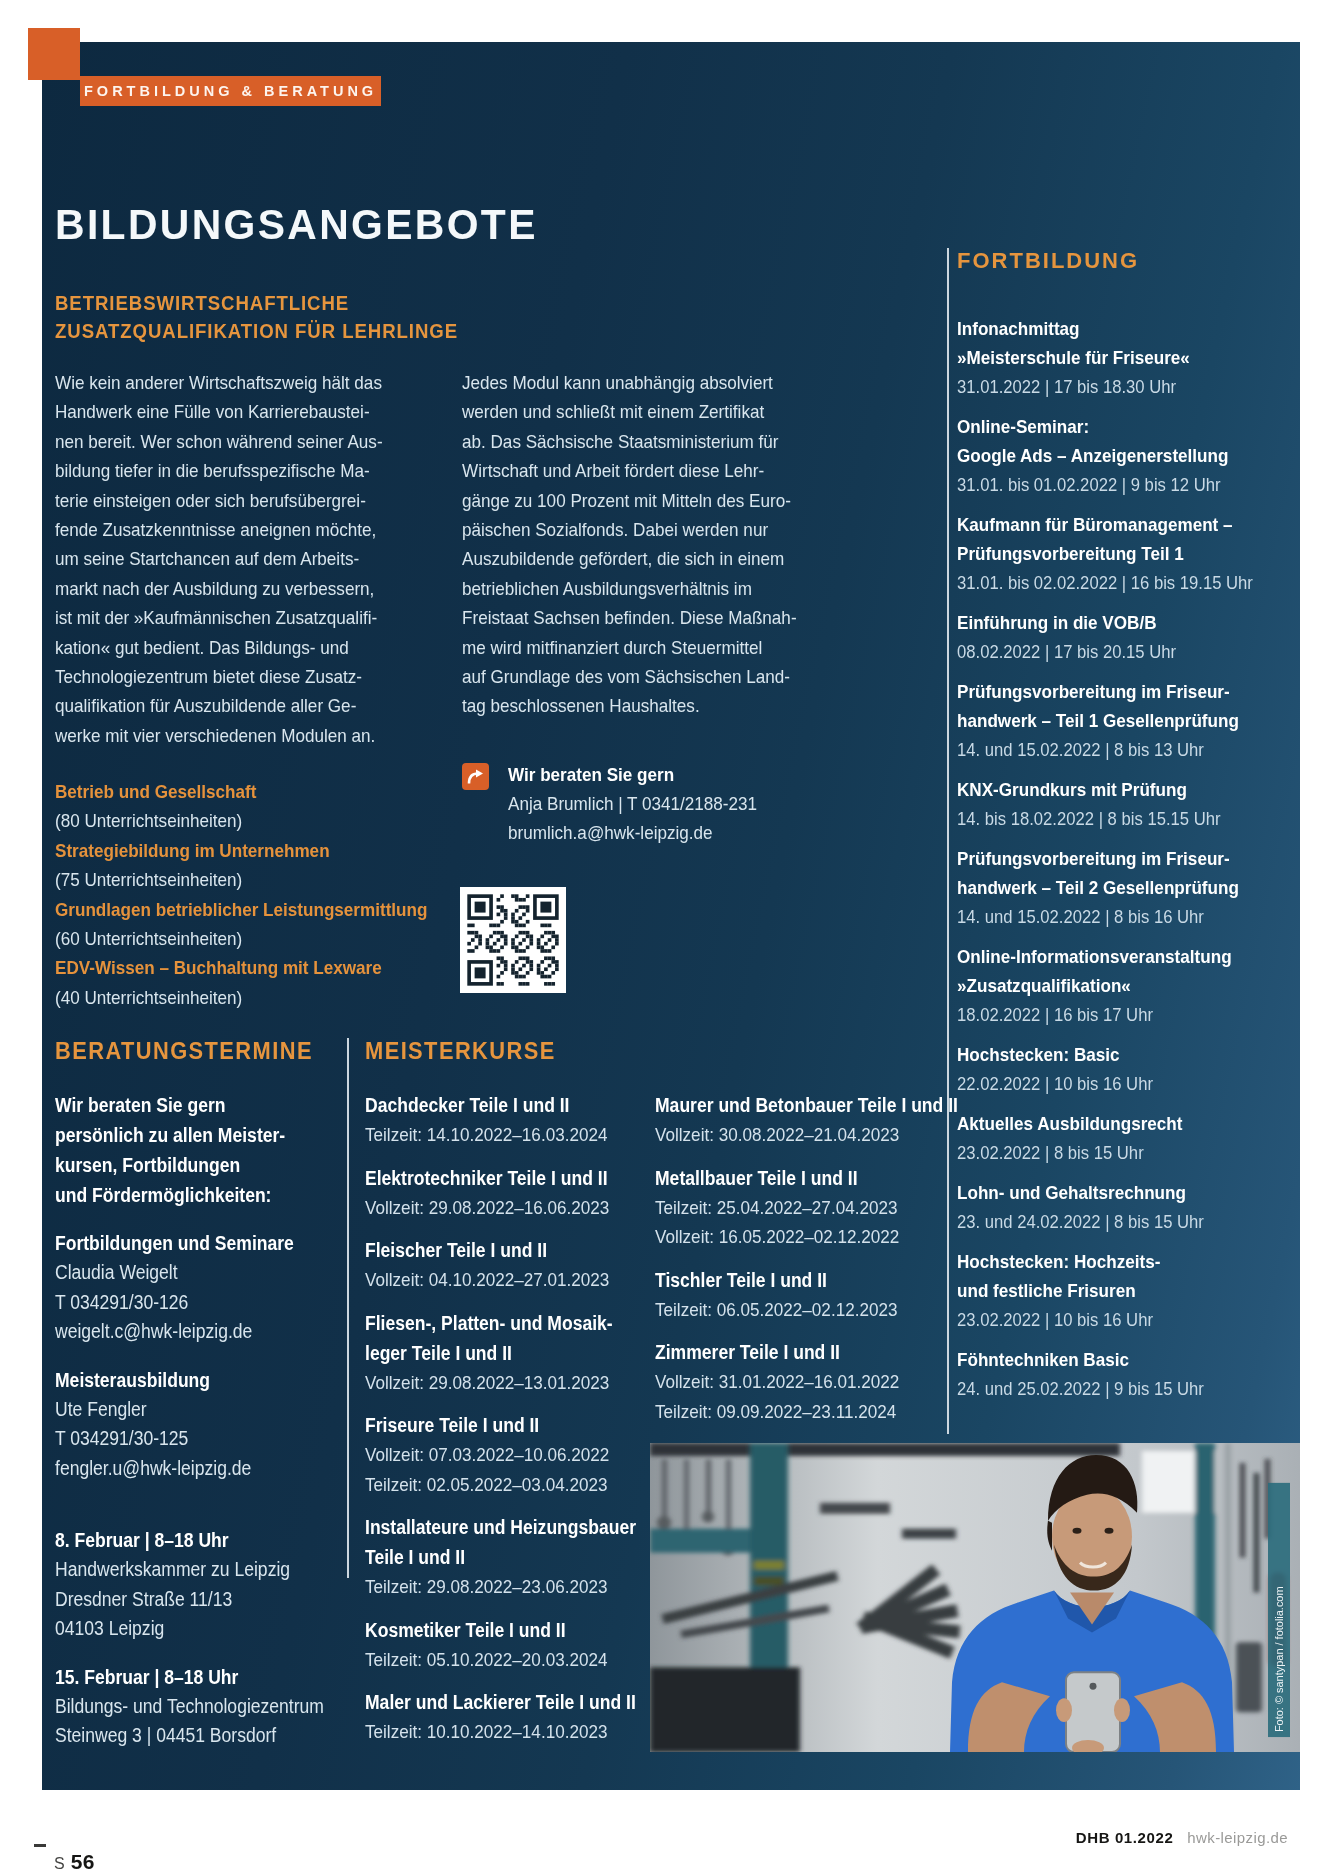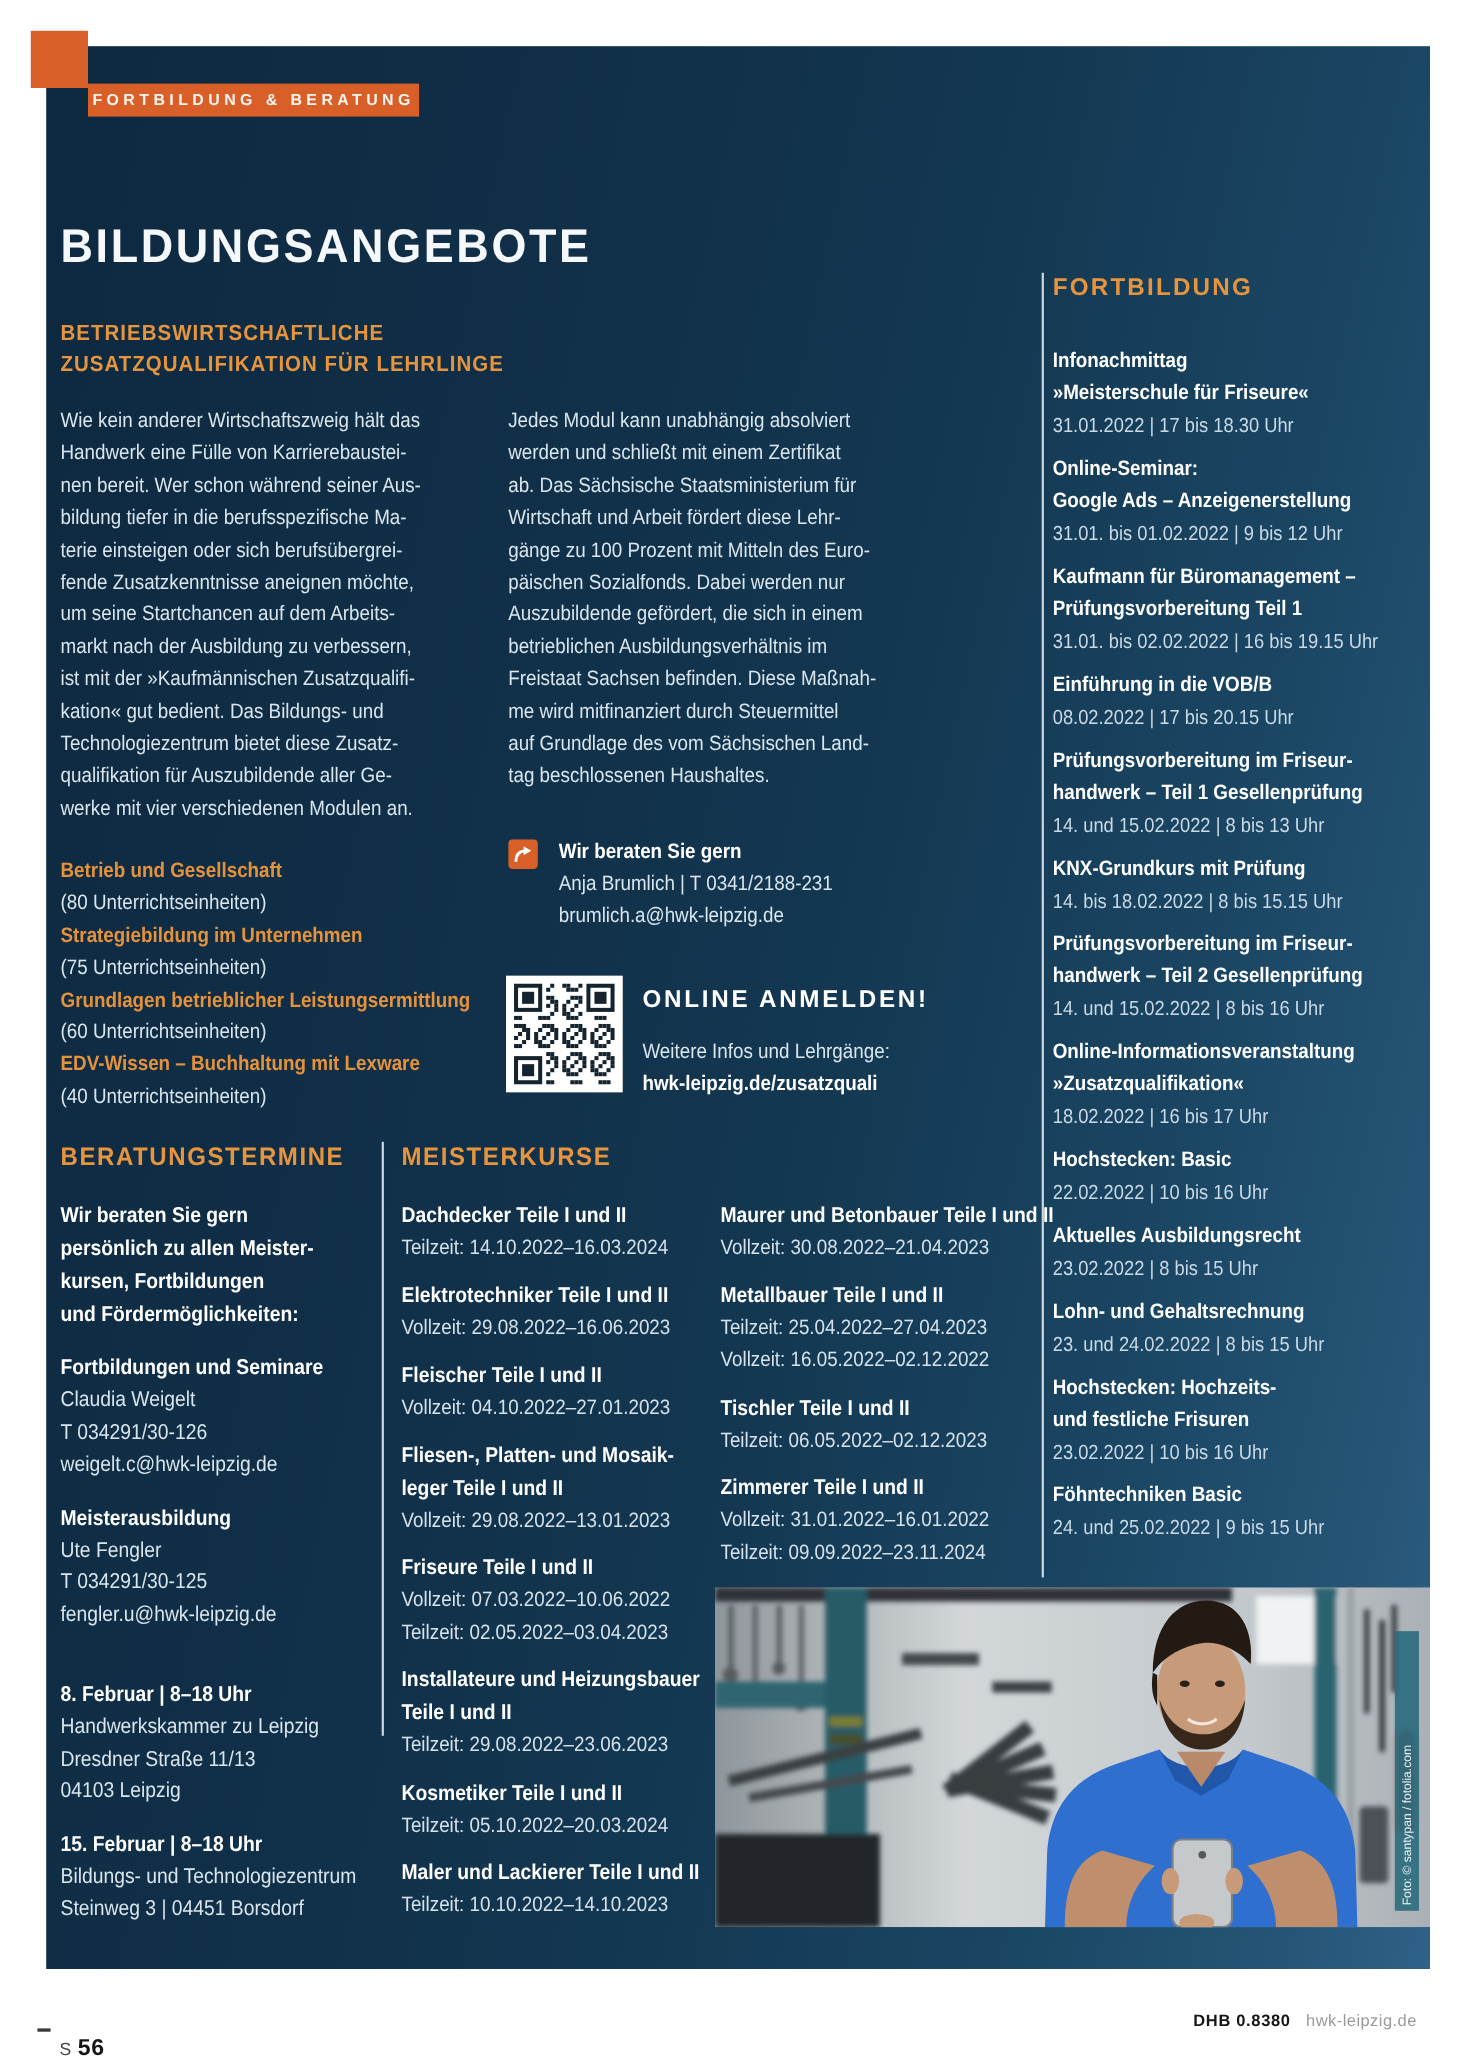--- a/index.html
+++ b/index.html
@@ -323,25 +323,20 @@
             <rect x="16" y="26" width="1" height="1"></rect>
             <rect x="17" y="26" width="1" height="1"></rect>
             <rect x="18" y="26" width="1" height="1"></rect>
             <rect x="23" y="26" width="1" height="1"></rect>
             <rect x="24" y="26" width="1" height="1"></rect>
             <rect x="25" y="26" width="1" height="1"></rect>
           </g>
       </svg>
     </div>
 
-    <div class="abs online">
-      <div class="online-h">ONLINE ANMELDEN!</div>
-      <div class="online-info cond">Weitere Infos und Lehrgänge:</div>
-      <div class="online-url cond">hwk-leipzig.de/zusatzquali</div>
-    </div>
 
     <div class="vline fb-line"></div>
 
     <div class="abs fortbildung">
       <div class="fb-h">FORTBILDUNG</div>
       <div class="cond">
 
       <div class="fb-item">
             <div class="fb-t pre">Infonachmittag
 »Meisterschule für Friseure«</div>
@@ -574,15 +569,15 @@
         </g>
         <rect x="618" y="40" width="22" height="255" fill="#2a6b7c" opacity="0.9"></rect>
         <text transform="translate(633 290) rotate(-90)" font-size="11" fill="#eef4f6">Foto: © santypan / fotolia.com</text>
       </svg>
     </div>
 
   </div>
 
   <div class="abs f-dash"></div>
   <div class="abs f-page"><span>S</span><b>56</b></div>
-  <div class="abs f-right"><span class="f-issue">DHB 0.8380</span><span class="f-site">hwk-leipzig.de</span></div>
+  <div class="abs f-right"><span class="f-issue">DHB 01.2022</span><span class="f-site">hwk-leipzig.de</span></div>
 
 </div>
 
 </body></html>

